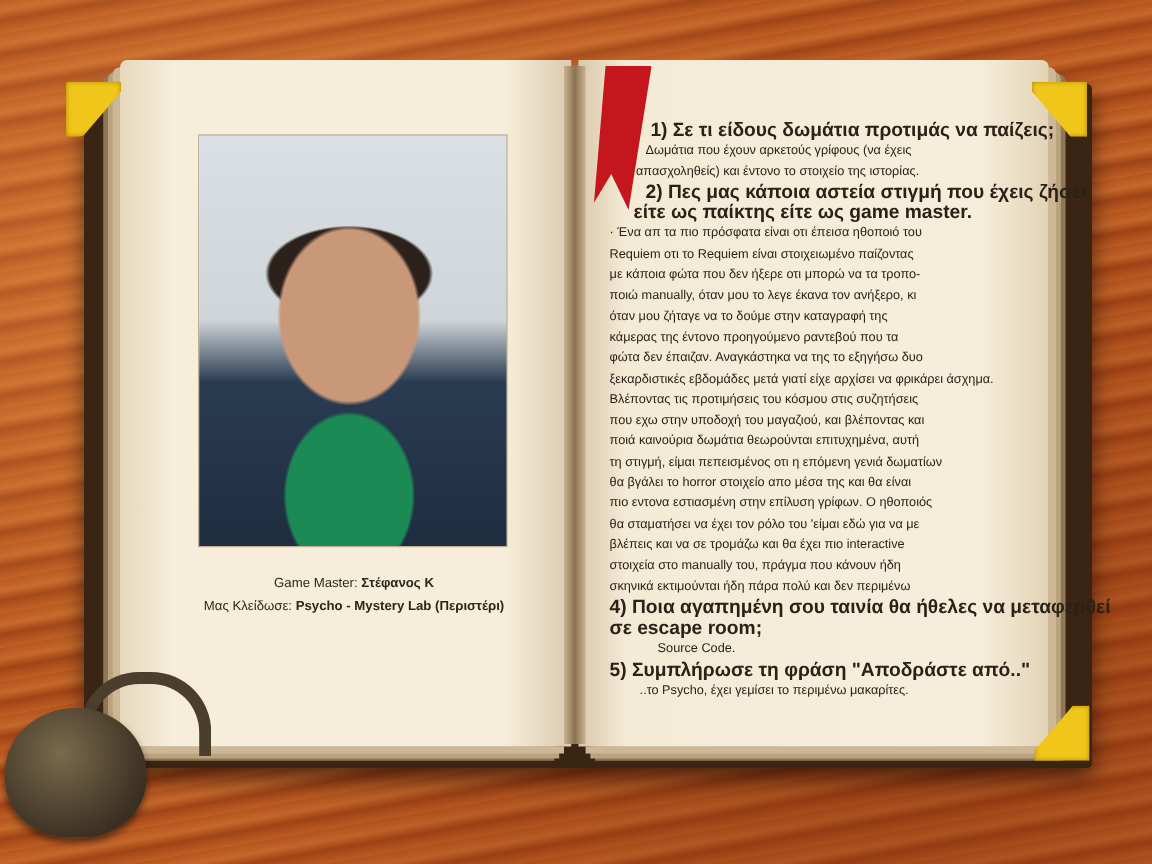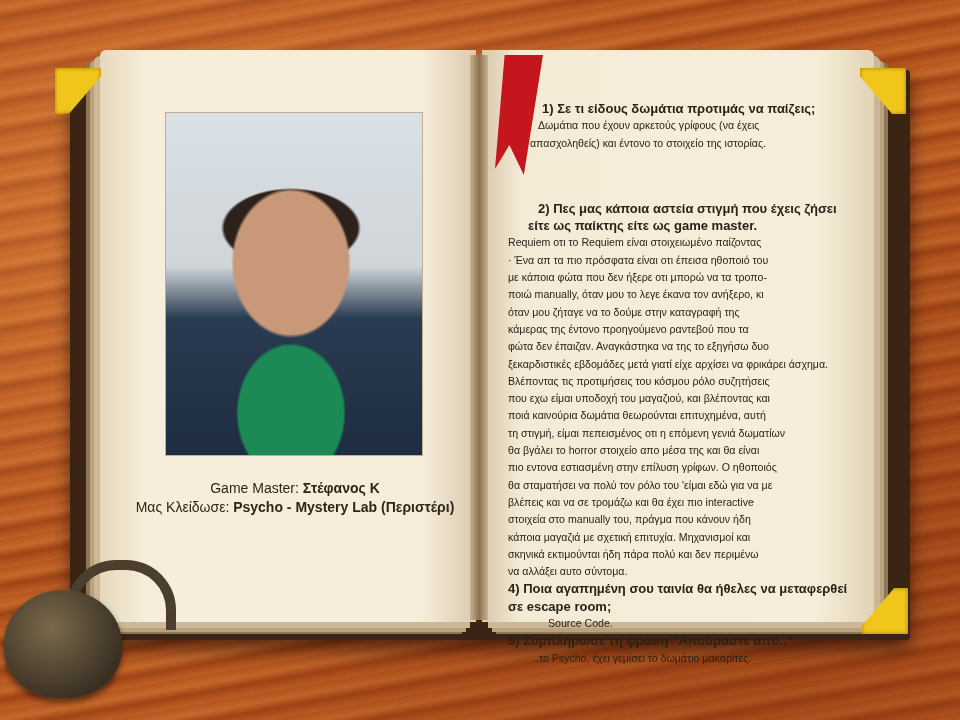--- a/index.html
+++ b/index.html
@@ -28,24 +28,24 @@
       radial-gradient(ellipse 60px 75px at 125px 150px,#c89878 0 95%,transparent 100%),
       radial-gradient(ellipse 70px 40px at 125px 115px,#2c211b 0 95%,transparent 100%),
       radial-gradient(ellipse 55px 70px at 125px 300px,#1b8a55 0 95%,transparent 100%),
       linear-gradient(180deg,#d9e0e6 0%,#cfd5d8 45%,#2a3c52 60%,#1e2d40 100%);
     box-shadow:0 0 0 1px #bfae90;}
   .ribbon{position:absolute;left:495px;top:55px;width:48px;height:120px;background:#c4161c;
     clip-path:polygon(20% 0,100% 0,60% 100%,30% 75%,0 95%);}
   .lock{position:absolute;left:4px;top:590px;width:118px;height:108px;border-radius:50% 50% 45% 45%;
     background:radial-gradient(circle at 40% 35%,#7a6a4c,#3d3224 70%,#2a2118);box-shadow:0 4px 6px rgba(0,0,0,.5);}
   .lock-shackle{position:absolute;left:66px;top:560px;width:90px;height:60px;border:10px solid #4b3e2c;border-bottom:none;border-radius:50px 50px 0 0;}
-  .caption{position:absolute;left:110px;width:370px;text-align:center;font-size:14px;color:#2e2418;}
+  .caption{position:absolute;left:110px;width:370px;text-align:center;font-size:11px;color:#2e2418;}
   .caption b{font-weight:bold;}
   .text{position:absolute;left:508px;top:100px;width:380px;font-size:10.6px;line-height:17.3px;color:#2b2117;}
-  .text .q{font-weight:bold;font-size:13px;}
+  .text .q{font-weight:bold;font-size:16px;}
   .text div{white-space:nowrap;}
 </style>
 </head>
 <body>
 
 <div class="book-cover"></div>
 <div class="page page-left"></div>
 <div class="page page-right"></div>
 <div class="spine"></div>
 <div class="corner tl"></div>
@@ -60,44 +60,42 @@
 </div>
 <div class="caption" style="top:499px;">
   <span>Μας Κλείδωσε:</span>
   <b>Psycho - Mystery Lab (Περιστέρι)</b>
 </div>
 
 <div class="text" id="qa">
     <div class="q" style="padding-left: 34px;">1) Σε τι είδους δωμάτια προτιμάς να παίζεις;</div>
     <div style="padding-left: 30px;">Δωμάτια που έχουν αρκετούς γρίφους (να έχεις</div>
     <div style="padding-left: 22px;">απασχοληθείς) και έντονο το στοιχείο της ιστορίας.</div>
-    <div class="q" style="padding-left: 30px; margin-top: 48px;">2) Πες μας κάποια αστεία στιγμή που έχεις ζήσει</div>
+    <div class="q" style="padding-left: 30px;">2) Πες μας κάποια αστεία στιγμή που έχεις ζήσει</div>
     <div class="q" style="padding-left: 20px;">είτε ως παίκτης είτε ως game master.</div>
+    <div style="padding-left: 0px;">·       Ένα απ τα πιο πρόσφατα είναι οτι έπεισα ηθοποιό του</div>
     <div style="padding-left: 0px;">Requiem οτι το Requiem είναι στοιχειωμένο παίζοντας</div>
-    <div style="padding-left: 0px;">·       Ένα απ τα πιο πρόσφατα είναι οτι έπεισα ηθοποιό του</div>
     <div style="padding-left: 0px;">με κάποια φώτα που δεν ήξερε οτι μπορώ να τα τροπο-</div>
     <div style="padding-left: 0px;">ποιώ manually, όταν μου το λεγε έκανα τον ανήξερο, κι</div>
     <div style="padding-left: 0px;">όταν μου ζήταγε να το δούμε στην καταγραφή της</div>
     <div style="padding-left: 0px;">κάμερας της έντονο προηγούμενο ραντεβού που τα</div>
     <div style="padding-left: 0px;">φώτα δεν έπαιζαν. Αναγκάστηκα να της το εξηγήσω δυο</div>
     <div style="padding-left: 0px;">ξεκαρδιστικές εβδομάδες μετά γιατί είχε αρχίσει να φρικάρει άσχημα.</div>
-    <div style="padding-left: 0px;">Βλέποντας τις προτιμήσεις του κόσμου ρόλο συζητήσεις</div>
-    <div style="padding-left: 0px;">που εχω είμαι υποδοχή του μαγαζιού, και βλέποντας και</div>
+    <div style="padding-left: 0px;">Βλέποντας τις προτιμήσεις του κόσμου στις συζητήσεις</div>
+    <div style="padding-left: 0px;">που εχω στην υποδοχή του μαγαζιού, και βλέποντας και</div>
     <div style="padding-left: 0px;">ποιά καινούρια δωμάτια θεωρούνται επιτυχημένα, αυτή</div>
     <div style="padding-left: 0px;">τη στιγμή, είμαι πεπεισμένος οτι η επόμενη γενιά δωματίων</div>
     <div style="padding-left: 0px;">θα βγάλει το horror στοιχείο απο μέσα της και θα είναι</div>
     <div style="padding-left: 0px;">πιο εντονα εστιασμένη στην επίλυση γρίφων. Ο ηθοποιός</div>
-    <div style="padding-left: 0px;">θα σταματήσει να πολύ τον ρόλο του 'είμαι εδώ για να με</div>
+    <div style="padding-left: 0px;">θα σταματήσει να έχει τον ρόλο του 'είμαι εδώ για να με</div>
     <div style="padding-left: 0px;">βλέπεις και να σε τρομάζω και θα έχει πιο interactive</div>
     <div style="padding-left: 0px;">στοιχεία στο manually του, πράγμα που κάνουν ήδη</div>
-    <div style="padding-left: 0px;">κάποια μαγαζιά με σχετική επιτυχία. Μηχανισμοί και</div>
     <div style="padding-left: 0px;">σκηνικά εκτιμούνται ήδη πάρα πολύ και δεν περιμένω</div>
-    <div style="padding-left: 0px;">να αλλάξει αυτο σύντομα.</div>
     <div class="q" style="padding-left: 0px;">4) Ποια αγαπημένη σου ταινία θα ήθελες να μεταφερθεί</div>
     <div class="q" style="padding-left: 0px;">σε escape room;</div>
     <div style="padding-left: 0px; margin-left: 40px;">Source Code.</div>
     <div class="q" style="padding-left: 0px;">5) Συμπλήρωσε τη φράση "Αποδράστε από.."</div>
-    <div style="padding-left: 25px;">..το Psycho, έχει γεμίσει το δωμάτιο μακαρίτες.</div>
+    <div style="padding-left: 25px;">..το Psycho, έχει γεμίσει το περιμένω μακαρίτες.</div>
   </div>
 
 <div class="ribbon"></div>
 <div class="lock-shackle"></div>
 <div class="lock"></div>
 
 </body></html>

